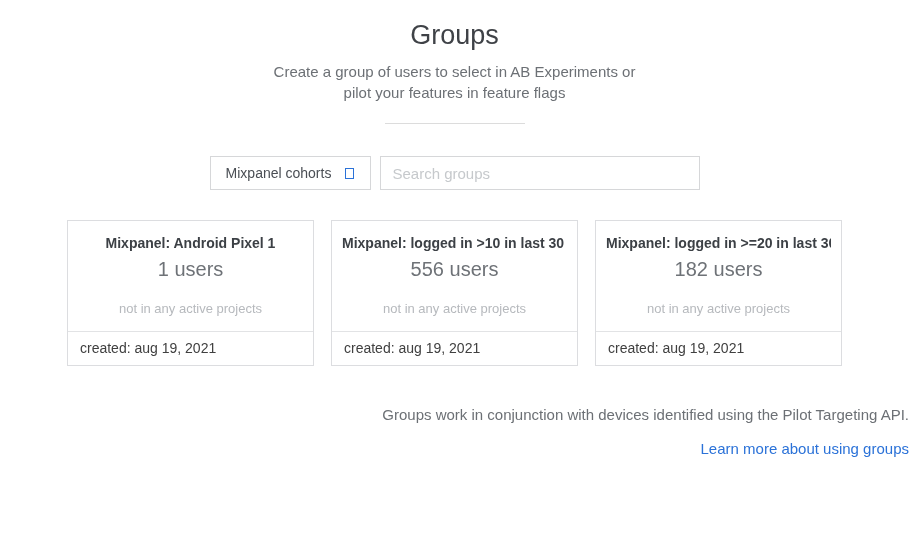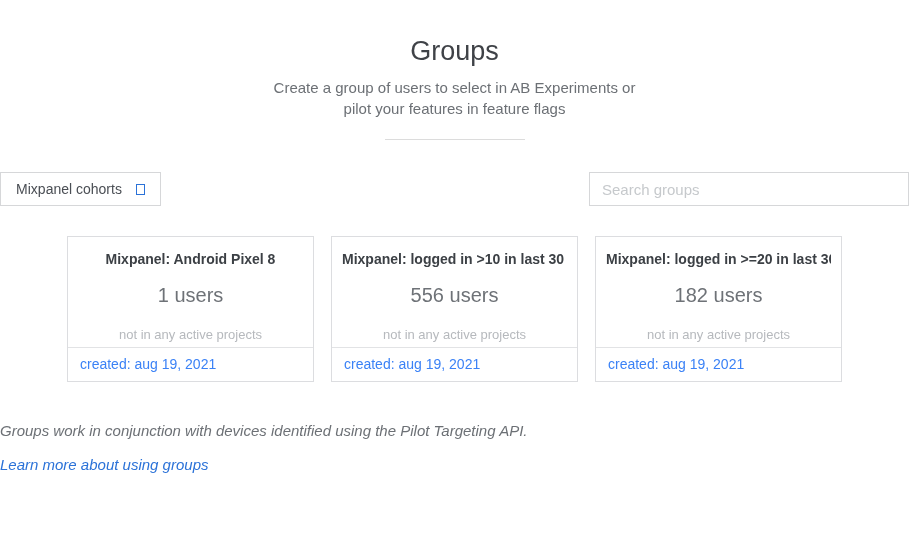--- a/index.html
+++ b/index.html
@@ -2,21 +2,21 @@
 <html style="--accent-blue: #2b72d8; --title-text: #3f4247; --muted-text: #6c7075; --faint-text: #b6b9bd; --input-border: #d6d7d9; --card-border: #dcdde0; --divider: #dcdcdc; --placeholder: #c6c9cc;"><head>
 <meta charset="utf-8">
 <style>
   html, body {
     margin: 0; padding: 0;
     width: 909px; height: 558px;
     background: #ffffff;
     font-family: "Liberation Sans", sans-serif;
     overflow: hidden;
   }
-  .page { padding-top: 36px; }
+  .page { padding-top: 20px; }
 
   
   .page-title {
     margin: 0 0 10px 0;
     text-align: center;
     font-size: 27px;
     font-weight: 400;
     color: var(--title-text, #3f4247);
   }
   .page-subtitle {
@@ -43,21 +43,21 @@
     width: 140px;
     margin: 20px auto 0;
     border: none;
     border-top: 1px solid var(--divider, #dcdcdc);
   }
 
   
   .filter-bar {
     margin-top: 32px;
     display: flex;
-    justify-content: space-between;
+    justify-content: center;
     align-items: stretch;
     gap: 9px;
   }
   .dropdown {
     box-sizing: border-box;
     width: 161px; height: 34px;
     border: 1px solid var(--input-border, #d6d7d9);
     background: #fff;
     display: flex;
     align-items: center;
@@ -105,42 +105,42 @@
     text-align: center;
   }
   .card-title {
     font-size: 14px;
     font-weight: bold;
     color: #3c4045;
     white-space: nowrap;
     overflow: hidden;
   }
   .card-users {
-    margin-top: 17px;
+    margin-top: 7px;
     font-size: 20px;
     color: #6e7277;
     text-align: center;
   }
   .card-status {
     margin-top: 20px;
     font-size: 13px;
     color: var(--faint-text, #b6b9bd);
   }
   .card-footer {
     border-top: 1px solid #e2e3e5;
     height: 33px;
     line-height: 33px;
     padding-left: 12px;
     font-size: 14px;
-    color: #3b82f6;
+    color: #404040;
     text-align: left;
   }
 
   
-  .page-footer { margin-top: 40px; text-align: left; font-style: italic; }
+  .page-footer { margin-top: 40px; text-align: right; }
   .footer-info {
     margin: 0;
     font-size: 15px;
     color: var(--muted-text, #6c7075);
   }
   .learn-link {
     display: inline-block;
     margin-top: 17px;
     font-size: 15px;
     color: var(--accent-blue, #2b72d8);
@@ -164,21 +164,21 @@
       <span>Mixpanel cohorts</span>
       <span class="caret-box"></span>
     </div>
     <input class="search-input" type="text" placeholder="Search groups" style="">
   </div>
 
   <div class="cards-row">
 
     <article class="card">
       <div class="card-body">
-        <div class="card-title">Mixpanel: Android Pixel 8</div>
+        <div class="card-title">Mixpanel: Android Pixel 1</div>
         <div class="card-users">1 users</div>
         <div class="card-status">not in any active projects</div>
       </div>
       <div class="card-footer">created: aug 19, 2021</div>
     </article>
 
     <article class="card">
       <div class="card-body">
         <div class="card-title">Mixpanel: logged in &gt;10 in last 30 ...</div>
         <div class="card-users">556 users</div>

